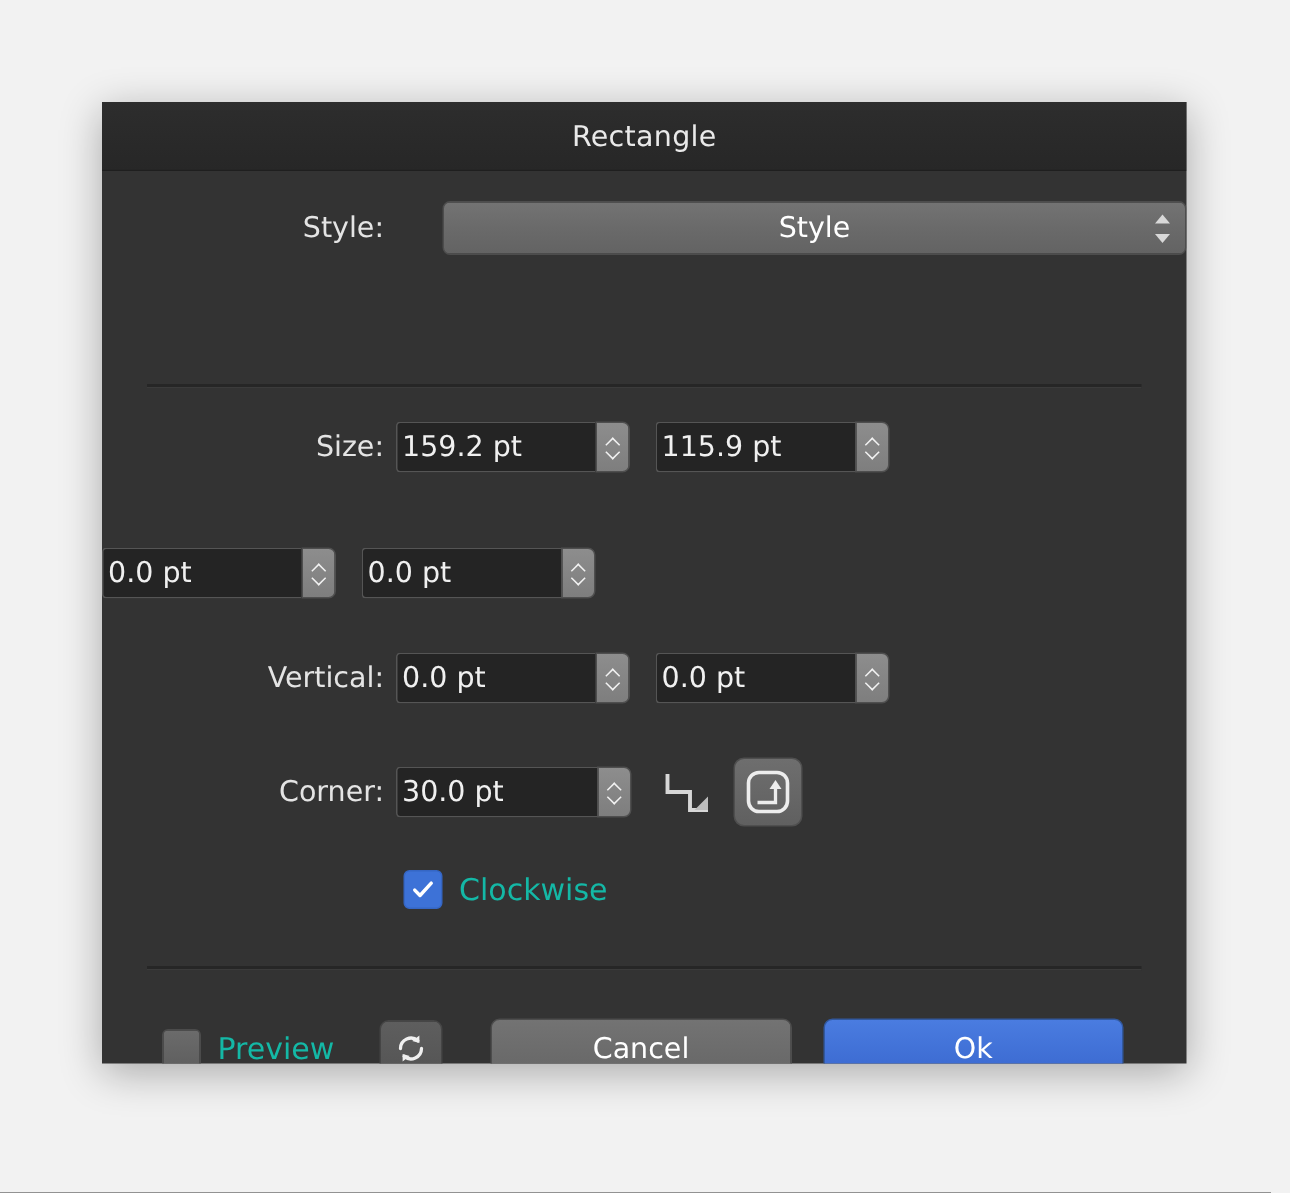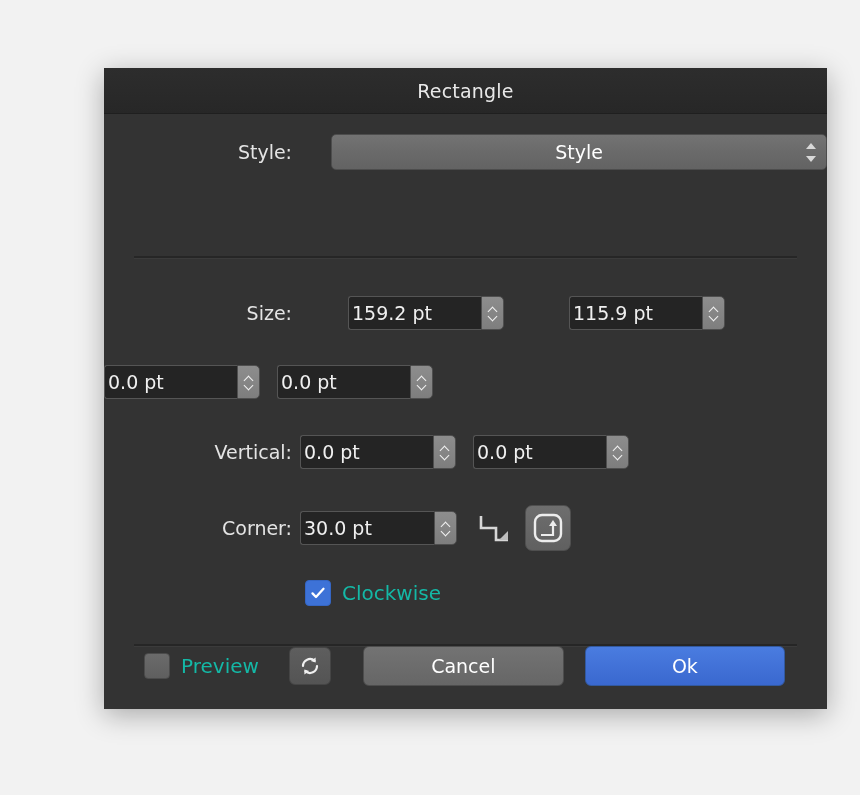--- a/index.html
+++ b/index.html
@@ -18,21 +18,20 @@
   
   #dialog {
     position: absolute;
     left: 68px;
     top: 68px;
     width: 723px;
     height: 641px;
     background: #333333;
     box-shadow: 0 6px 26px rgba(0,0,0,0.30);
     overflow: hidden;
-    margin-left: 36px;
   }
   #titlebar {
     height: 45px;
     background: linear-gradient(to bottom, #2d2d2d 0%, #272727 100%);
     border-bottom: 1px solid #1f1f1f;
     display: flex;
     align-items: center;
     justify-content: center;
   }
   #titlebar .title {
@@ -256,21 +255,21 @@
         <span class="pval">Style</span>
         <span class="arrows">
           <span class="tri-up"></span>
           <span class="tri-dn"></span>
         </span>
       </div>
     </div>
 
     <div class="sep" id="sep-top"></div>
 
-    <div class="row" style="top:182px;gap:48px;">
+    <div class="row" style="top:167px;">
       <div class="lbl">Size:</div>
       <div class="fieldgrp">
         <div class="field w-size">159.2 pt</div>
         <div class="stepper">
           <span class="chev"></span>
           <span class="chev dn"></span>
         </div>
       </div>
       <div class="fieldgrp">
         <div class="field w-size">115.9 pt</div>
@@ -349,21 +348,21 @@
           <svg width="18" height="18" viewBox="0 0 18 18">
             <path d="M3.5 9.4 L7 13 L14.5 4.8" fill="none" stroke="#ffffff" stroke-width="2.3" stroke-linecap="round" stroke-linejoin="round"></path>
           </svg>
         </span>
         <span class="cblabel">Clockwise</span>
       </div>
     </div>
 
     <div class="sep" id="sep-bottom"></div>
 
-    <div class="row" style="top:532px;">
+    <div class="row" style="top:565px;">
       <div style="width:40px;"></div>
 
       <div class="cbrow">
         <span class="cbox off"></span>
         <span class="cblabel">Preview</span>
       </div>
 
       <div class="btn btn-icon" style="margin-left:30px;">
         <svg width="24" height="24" viewBox="0 0 24 24">
           <path d="M5 12 A7 7 0 0 1 16.6 6.8" fill="none" stroke="#f0f0f0" stroke-width="2.2" stroke-linecap="round"></path>

